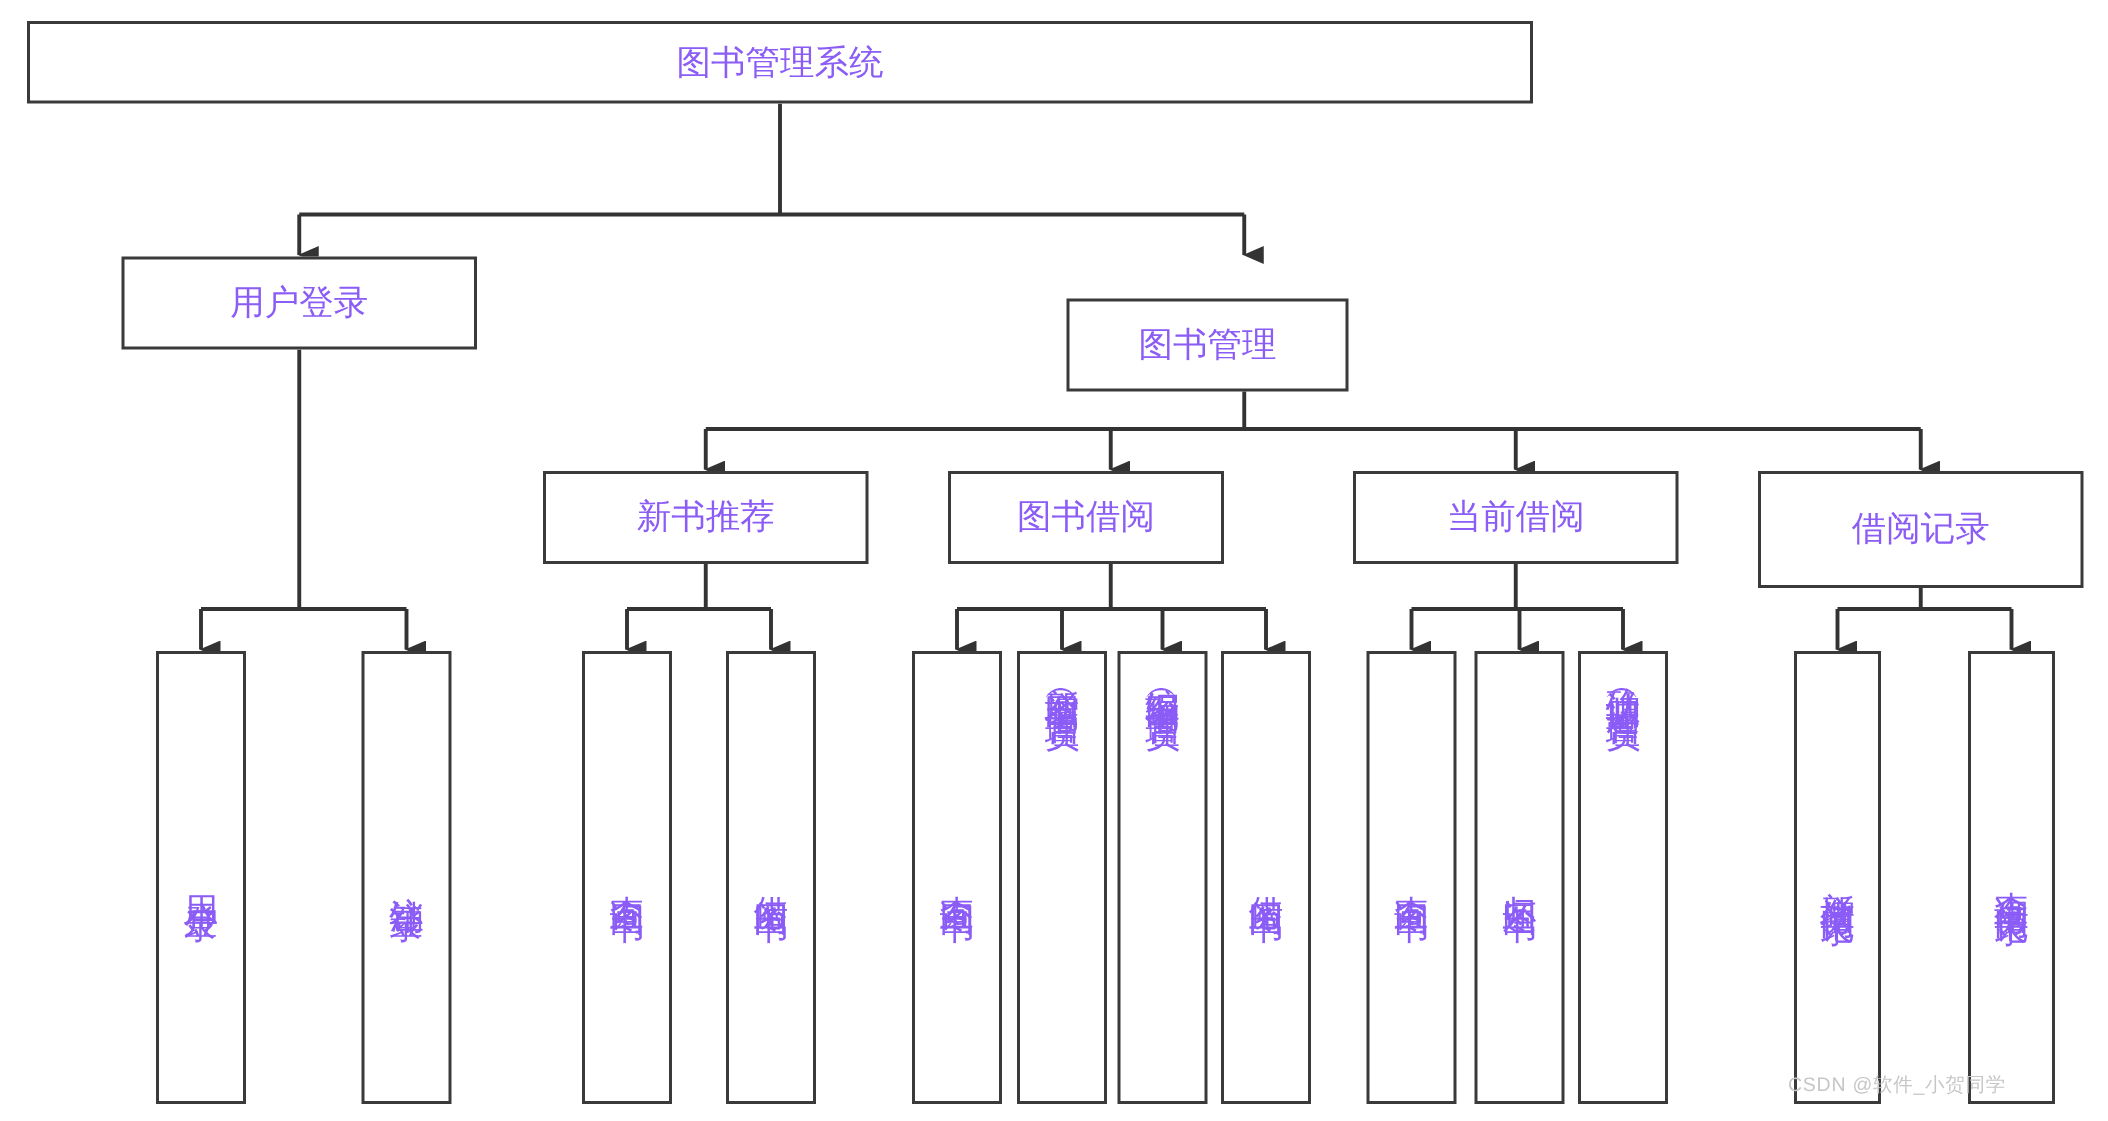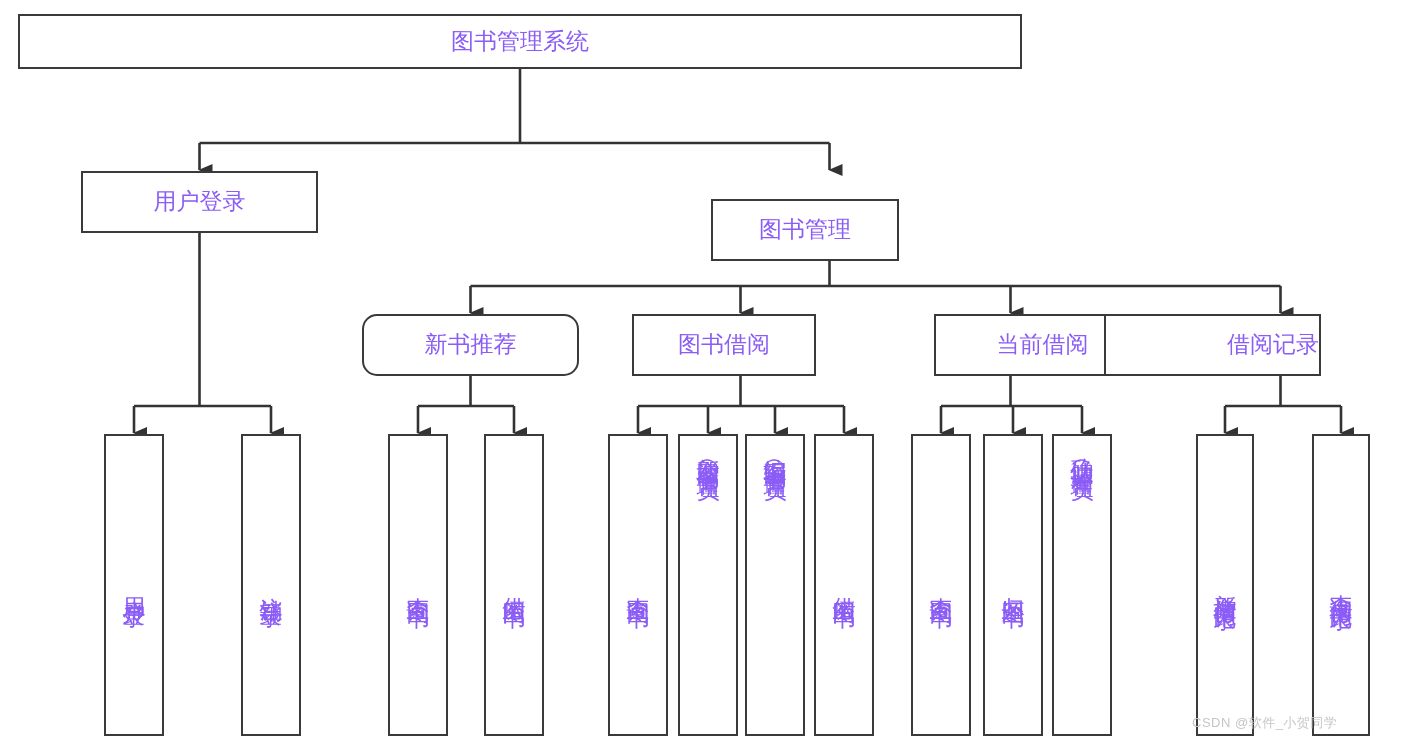--- a/index.html
+++ b/index.html
@@ -118,30 +118,30 @@
   <div id="node-layer">
       <div class="node horizontal" style="left: 18px; top: 14px; width: 1004px; height: 55px;">
         <span class="node-label">图书管理系统</span>
       </div>
       <div class="node horizontal" style="left: 81px; top: 171px; width: 237px; height: 62px;">
         <span class="node-label">用户登录</span>
       </div>
       <div class="node horizontal" style="left: 711px; top: 171px; width: 188px; height: 62px; margin-top: 28px;">
         <span class="node-label">图书管理</span>
       </div>
-      <div class="node horizontal" style="left: 362px; top: 314px; width: 217px; height: 62px; border-radius: 15px;">
+      <div class="node horizontal" style="left: 362px; top: 314px; width: 217px; height: 62px;">
         <span class="node-label">新书推荐</span>
       </div>
       <div class="node horizontal" style="left: 632px; top: 314px; width: 184px; height: 62px;">
         <span class="node-label">图书借阅</span>
       </div>
-      <div class="node horizontal" style="left: 902px; top: 314px; width: 217px; height: 62px; margin-left: 32px;">
+      <div class="node horizontal" style="left: 902px; top: 314px; width: 217px; height: 62px;">
         <span class="node-label">当前借阅</span>
       </div>
-      <div class="node horizontal" style="left: 1104px; top: 314px; width: 217px; height: 62px; justify-content: flex-end;">
+      <div class="node horizontal" style="left: 1172px; top: 314px; width: 217px; height: 78px;">
         <span class="node-label">借阅记录</span>
       </div>
       <div class="node vertical" style="left: 104px; top: 434px; width: 60px; height: 302px;">
         <span class="node-label">用户登录</span>
       </div>
       <div class="node vertical" style="left: 241px; top: 434px; width: 60px; height: 302px;">
         <span class="node-label">注销登录</span>
       </div>
       <div class="node vertical" style="left: 388px; top: 434px; width: 60px; height: 302px;">
         <span class="node-label">查询图书</span>

